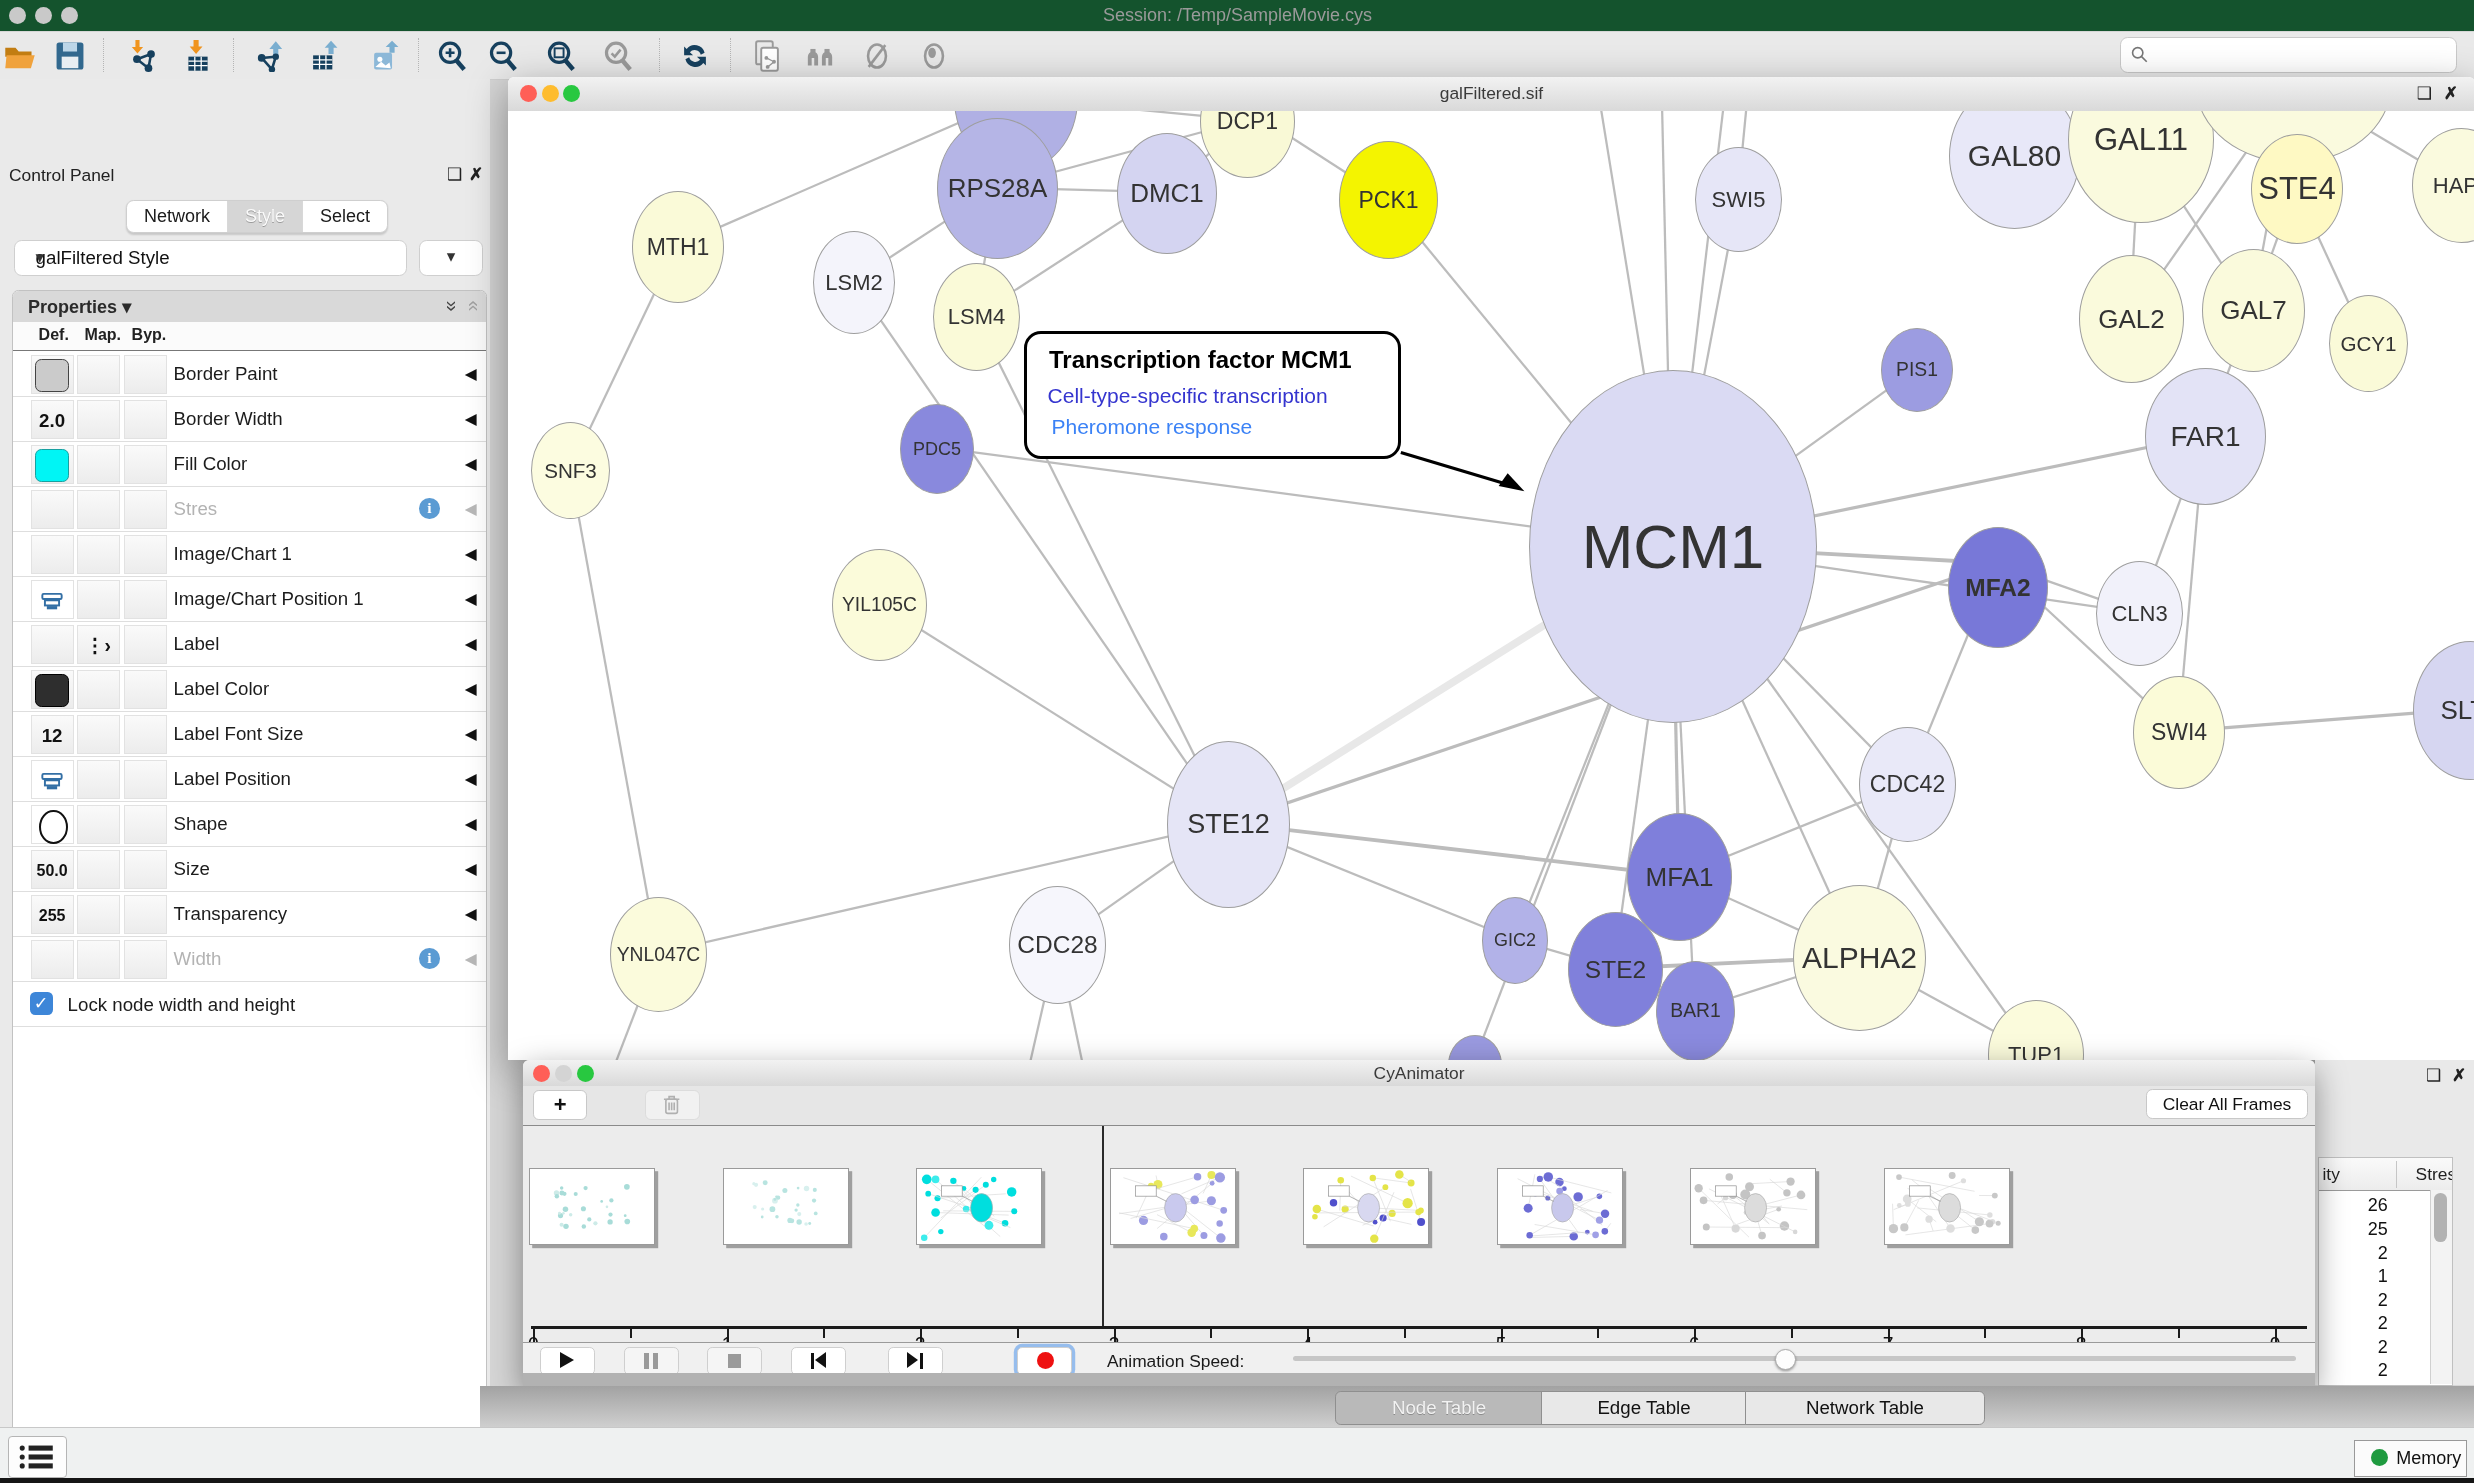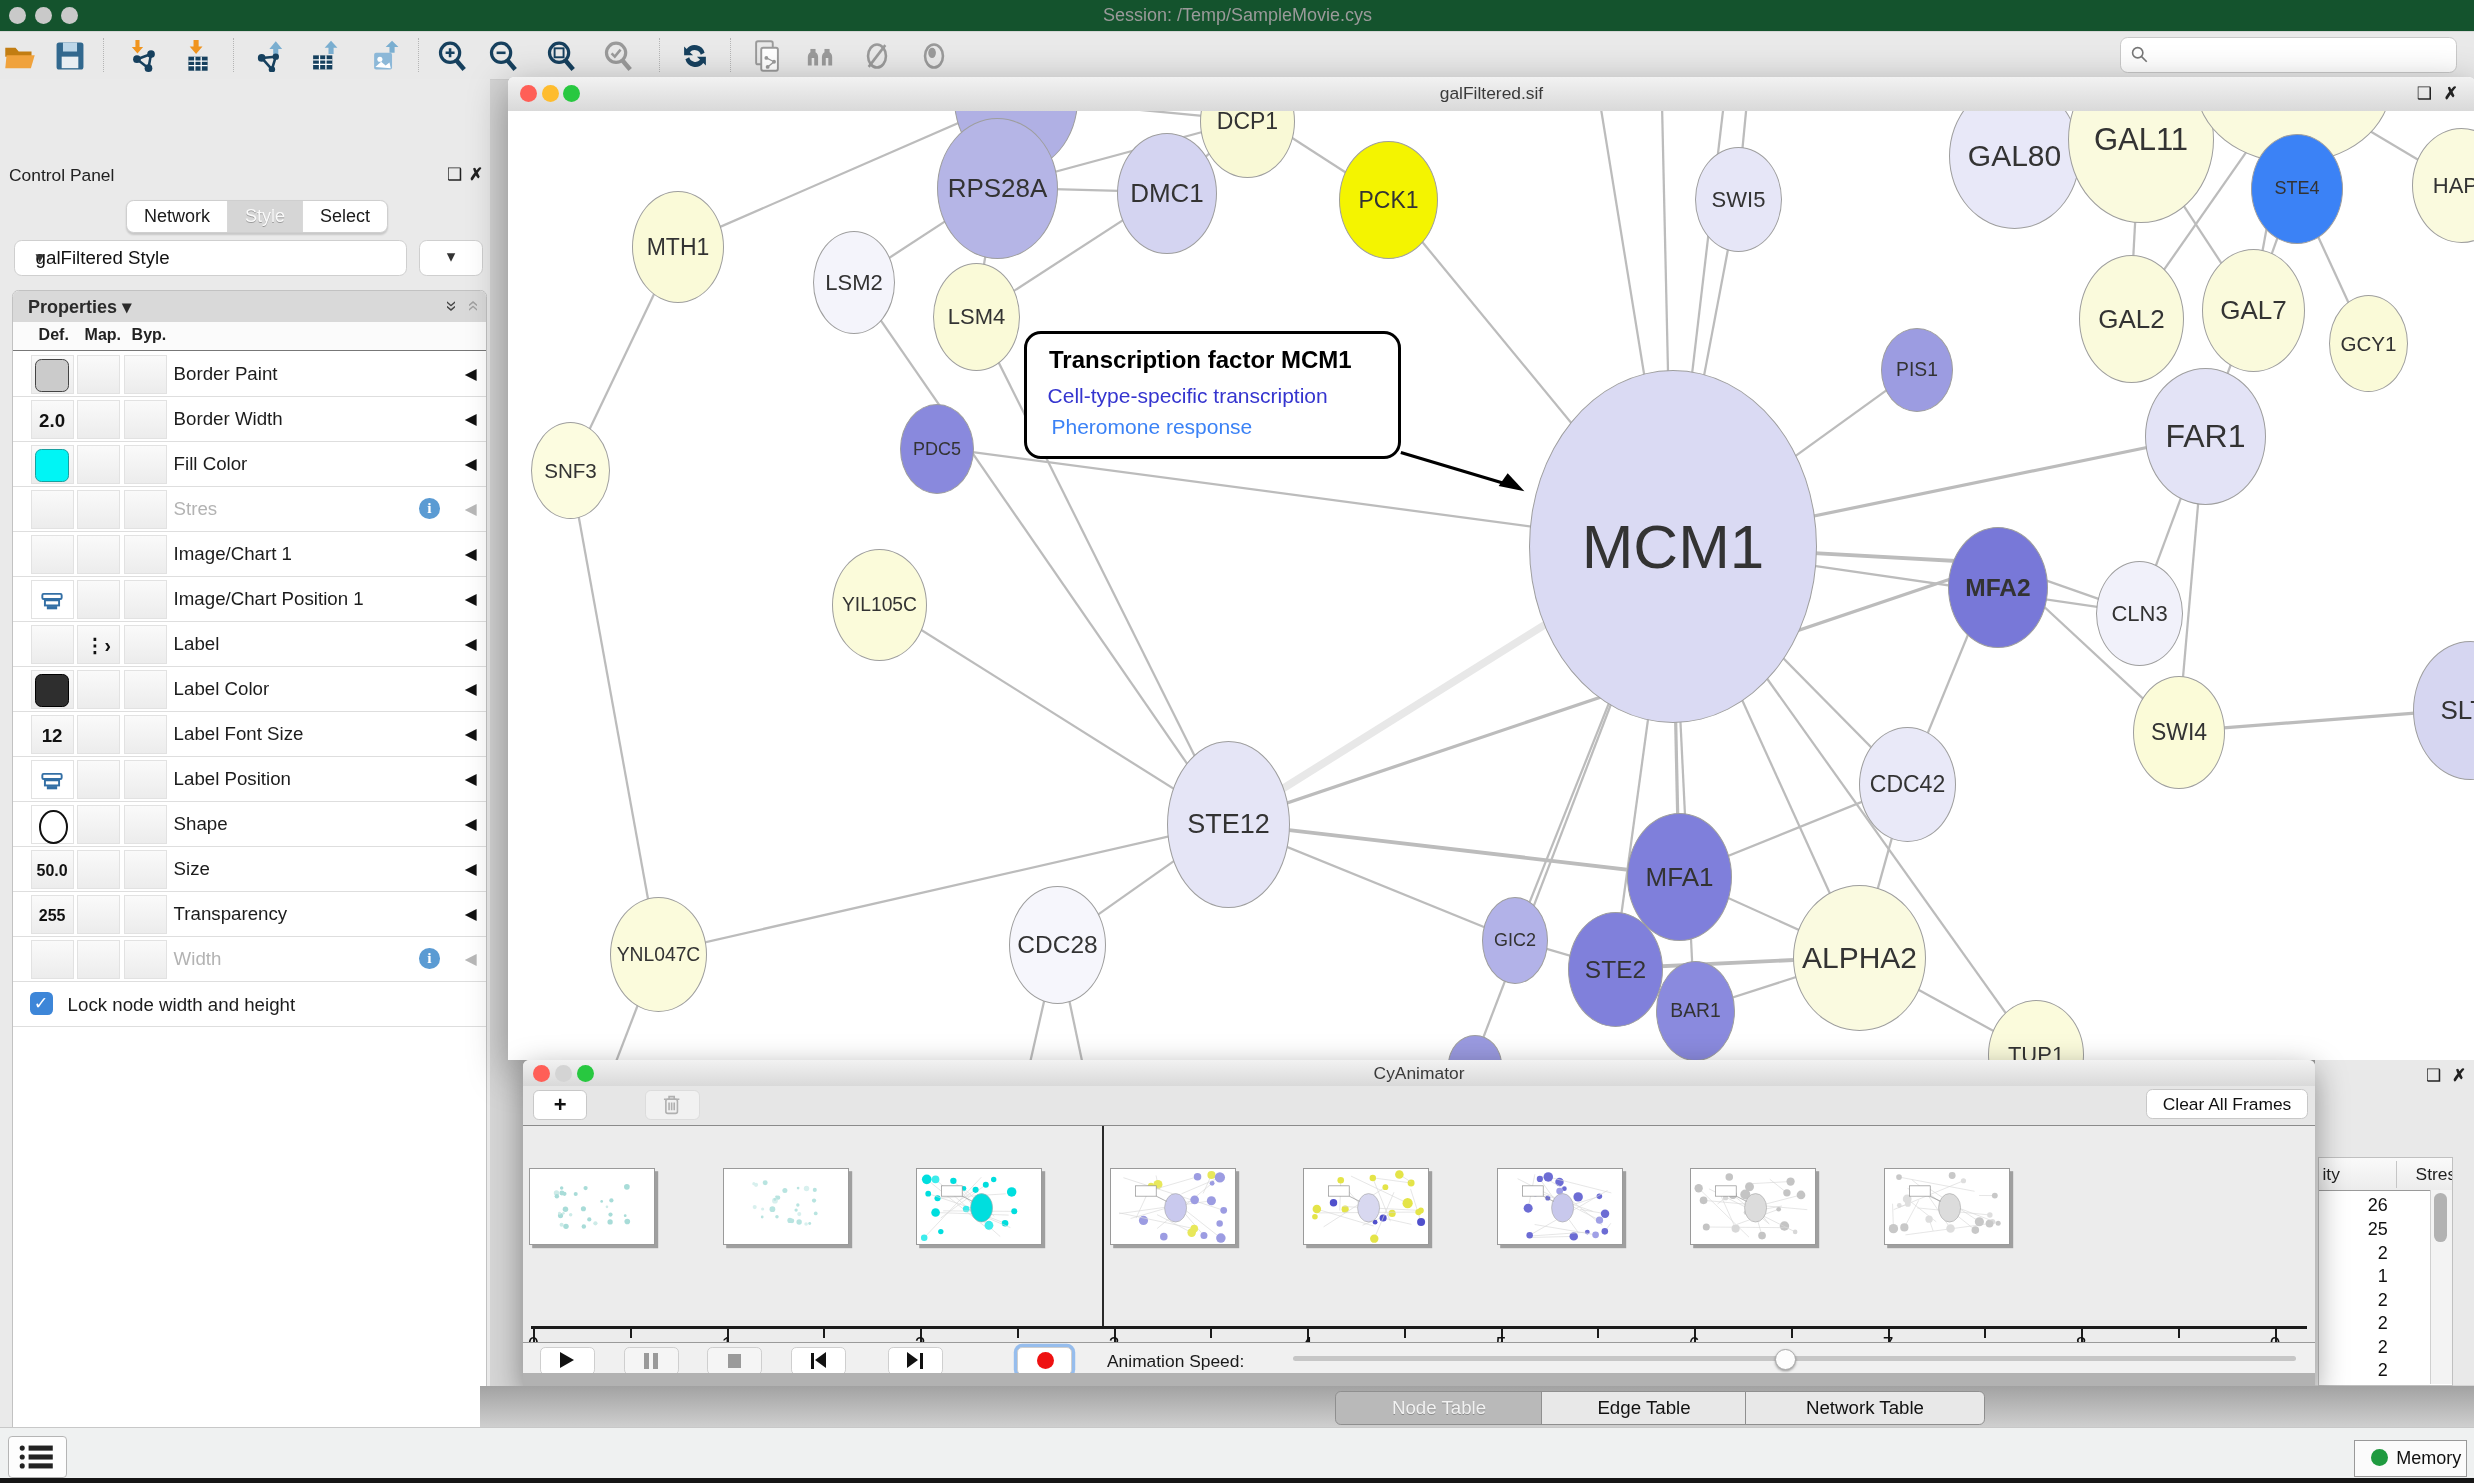--- a/index.html
+++ b/index.html
@@ -471,32 +471,32 @@
           <line x1="1716" y1="1331" x2="1562" y2="1286" stroke="#bcbcbc" stroke-width="3.5"></line>
         </svg>
       <div id="nodes-layer">
           <div class="node" style="left: 446px; top: -85px; width: 122px; height: 144px; background: rgb(176, 176, 228); font-size: 24.5px;">RPS28B</div>
           <div class="node" style="left: 692px; top: -46px; width: 93px; height: 111px; background: rgb(249, 249, 214); font-size: 23px;">DCP1</div>
           <div class="node" style="left: 831px; top: 30px; width: 97px; height: 116px; background: rgb(244, 244, 0); font-size: 23px;">PCK1</div>
           <div class="node" style="left: 1187px; top: 36px; width: 85px; height: 103px; background: rgb(230, 230, 247); font-size: 22px;">SWI5</div>
           <div class="node" style="left: 1441px; top: -28px; width: 129px; height: 144px; background: rgb(232, 232, 248); font-size: 30px;">GAL80</div>
           <div class="node" style="left: 1560px; top: -55px; width: 144px; height: 165px; background: rgb(250, 250, 222); font-size: 31px;">GAL11</div>
           <div class="node" style="left: 1688px; top: -102px; width: 193px; height: 152px; background: rgb(250, 250, 222); font-size: 0px;"></div>
-          <div class="node" style="left: 1743px; top: 22.6px; width: 90px; height: 108px; background: #3b82f6; font-size: 18px;">STE4</div>
+          <div class="node" style="left: 1743px; top: 22.6px; width: 90px; height: 108px; background: #fef9c3; font-size: 31px;">STE4</div>
           <div class="node" style="left: 1904px; top: 17.4px; width: 97px; height: 113px; background: rgb(250, 250, 222); font-size: 22px;">HAP2</div>
           <div class="node" style="left: 429px; top: 7px; width: 119px; height: 139px; background: rgb(181, 181, 230); font-size: 26px;">RPS28A</div>
           <div class="node" style="left: 609px; top: 22px; width: 98px; height: 119px; background: rgb(212, 212, 241); font-size: 26px;">DMC1</div>
           <div class="node" style="left: 124px; top: 80px; width: 90px; height: 110px; background: rgb(250, 250, 216); font-size: 23px;">MTH1</div>
           <div class="node" style="left: 305px; top: 120px; width: 80px; height: 101px; background: rgb(244, 244, 251); font-size: 22px;">LSM2</div>
           <div class="node" style="left: 425px; top: 152px; width: 85px; height: 106px; background: rgb(250, 250, 216); font-size: 22px;">LSM4</div>
           <div class="node" style="left: 1571px; top: 144px; width: 103px; height: 126px; background: rgb(250, 250, 220); font-size: 26px;">GAL2</div>
           <div class="node" style="left: 1694px; top: 138px; width: 101px; height: 121px; background: rgb(250, 250, 220); font-size: 26px;">GAL7</div>
           <div class="node" style="left: 1821px; top: 184px; width: 77px; height: 95px; background: rgb(250, 250, 216); font-size: 20.6px;">GCY1</div>
           <div class="node" style="left: 1373px; top: 217px; width: 70px; height: 82px; background: rgb(156, 156, 225); font-size: 19.3px;">PIS1</div>
-          <div class="node" style="left: 1637px; top: 257px; width: 119px; height: 135px; background: rgb(227, 227, 246); font-size: 32px;">FAR1</div>
+          <div class="node" style="left: 1637px; top: 257px; width: 119px; height: 135px; background: rgb(227, 227, 246); font-size: 28px;">FAR1</div>
           <div class="node" style="left: 23px; top: 311px; width: 77px; height: 95px; background: rgb(252, 252, 224); font-size: 20.6px;">SNF3</div>
           <div class="node" style="left: 392px; top: 293px; width: 72px; height: 88px; background: rgb(137, 137, 221); font-size: 18px;">PDC5</div>
           <div class="node" style="left: 1440px; top: 416px; width: 98px; height: 119px; background: rgb(120, 120, 216); font-size: 24.5px; font-weight: bold;">MFA2</div>
           <div class="node" style="left: 1588px; top: 450px; width: 85px; height: 103px; background: rgb(241, 241, 250); font-size: 22px;">CLN3</div>
           <div class="node" style="left: 324px; top: 438px; width: 93px; height: 110px; background: rgb(251, 251, 218); font-size: 19.3px;">YIL105C</div>
           <div class="node" style="left: 1021px; top: 259px; width: 286px; height: 351px; background: rgb(218, 218, 243); font-size: 62px;">MCM1</div>
           <div class="node" style="left: 1625px; top: 565px; width: 90px; height: 111px; background: rgb(251, 251, 216); font-size: 23px;">SWI4</div>
           <div class="node" style="left: 1905px; top: 530px; width: 113px; height: 137px; background: rgb(214, 214, 241); font-size: 26px;">SLT2</div>
           <div class="node" style="left: 1351px; top: 616px; width: 95px; height: 113px; background: rgb(233, 233, 248); font-size: 23px;">CDC42</div>
           <div class="node" style="left: 102px; top: 786px; width: 95px; height: 113px; background: rgb(251, 251, 220); font-size: 19.3px;">YNL047C</div>

